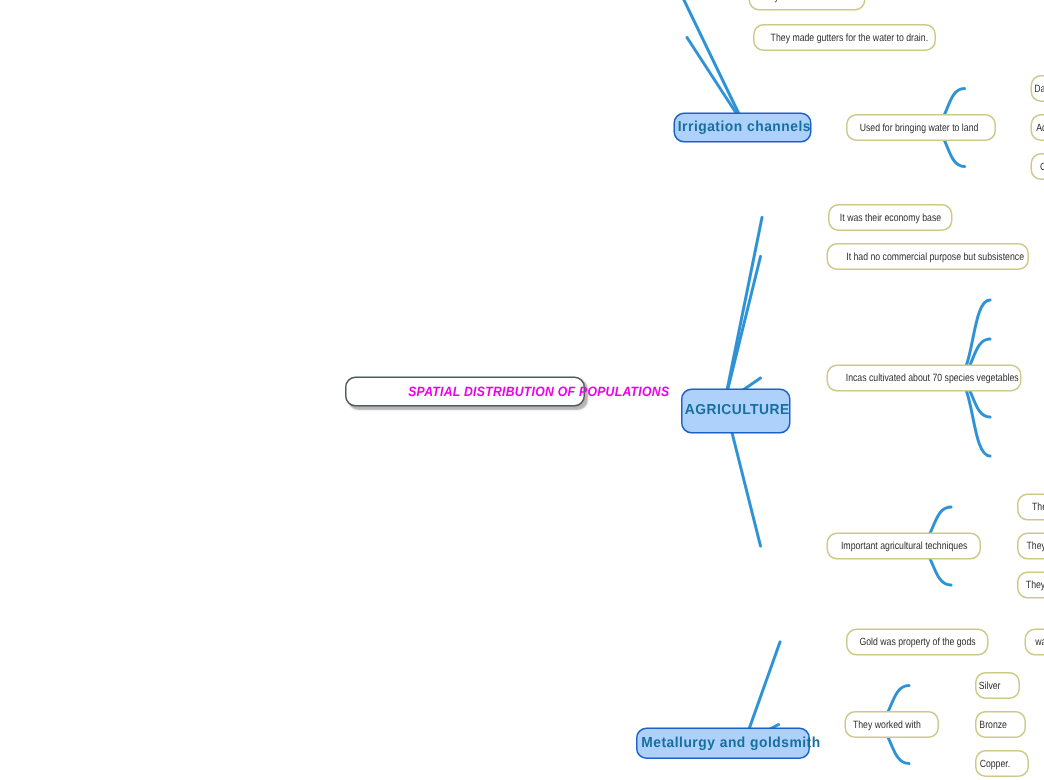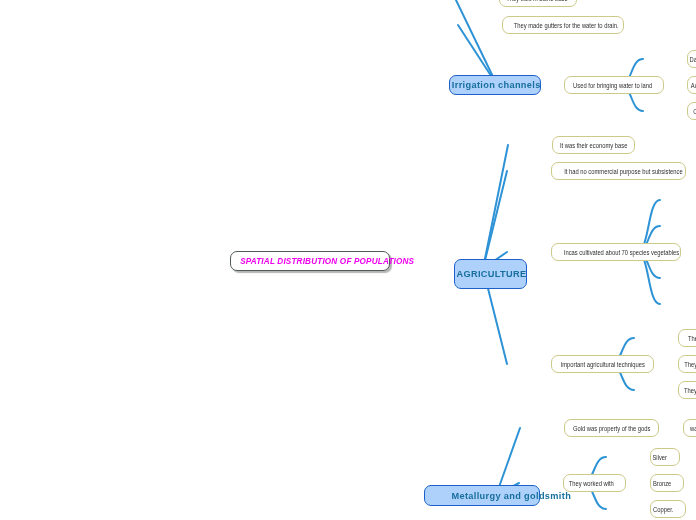--- a/index.html
+++ b/index.html
@@ -6,21 +6,21 @@
   html,body{margin:0;padding:0;background:#ffffff;}
   body{width:696px;height:520px;overflow:hidden;position:relative;
        font-family:"Liberation Sans",sans-serif;}
   #stage{position:absolute;left:0;top:0;width:696px;height:520px;background:#fff;}
   svg#links{position:absolute;left:0;top:0;width:696px;height:520px;pointer-events:none;z-index:1;}
   .node{position:absolute;box-sizing:border-box;display:flex;align-items:center;
         white-space:nowrap;border-radius:7px;line-height:1;margin-left:44px;}
   .node > span{display:block;}
   .root{border:1.4px solid #515b5b;background:#ffffff;color:#ee00ee;
         font-weight:bold;font-style:italic;font-size:9px;letter-spacing:.2px;
-        box-shadow:2px 2px 1px rgba(150,150,150,.7);z-index:6;}
+        box-shadow:2px 2px 1px rgba(150,150,150,.7);z-index:6;padding-left:32px;}
   .root > span{transform:scaleX(.905);}
   .main{border:1.6px solid #1c61c9;background:#aed1fb;color:#176f9e;
         font-weight:bold;font-size:9.6px;letter-spacing:.35px;z-index:6;}
   .main > span{transform:scaleX(.96);}
   .leaf{border:1.1px solid #cdc988;background:#ffffff;color:#2e2e2e;
         font-size:7px;z-index:5;}
   .leaf > span{transform:scaleX(.83);}
 </style>
 </head>
 <body>
@@ -114,21 +114,21 @@
     </div>
     <div class="node leaf" style="left: 634px; top: 381px; width: 68px; height: 18px;">
       <span>They built terraces</span>
     </div>
     <div class="node leaf" style="left: 520px; top: 419px; width: 95px; height: 18px;">
       <span>Gold was property of the gods</span>
     </div>
     <div class="node leaf" style="left: 639px; top: 419px; width: 80px; height: 18px;">
       <span>was for ceremonial use</span>
     </div>
-    <div class="node main" style="left: 380px; top: 485px; width: 116px; height: 21px; padding-left: 24px;">
+    <div class="node main" style="left: 380px; top: 485px; width: 116px; height: 21px;">
       <span>Metallurgy and goldsmith</span>
     </div>
     <div class="node leaf" style="left: 519px; top: 474px; width: 63px; height: 18px;">
       <span>They worked with</span>
     </div>
     <div class="node leaf" style="left: 606px; top: 448px; width: 30px; height: 18px;">
       <span>Silver</span>
     </div>
     <div class="node leaf" style="left: 606px; top: 474px; width: 34px; height: 18px;">
       <span>Bronze</span>

